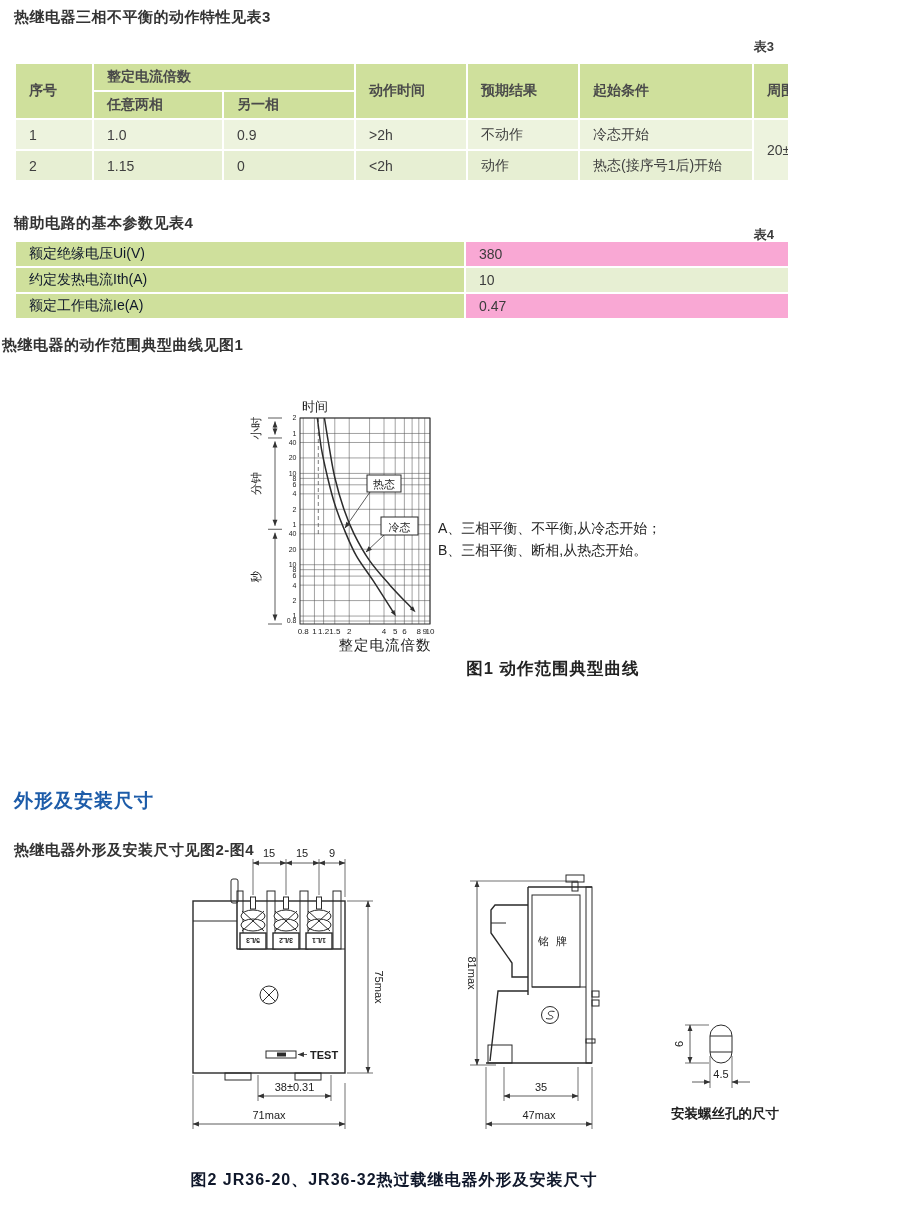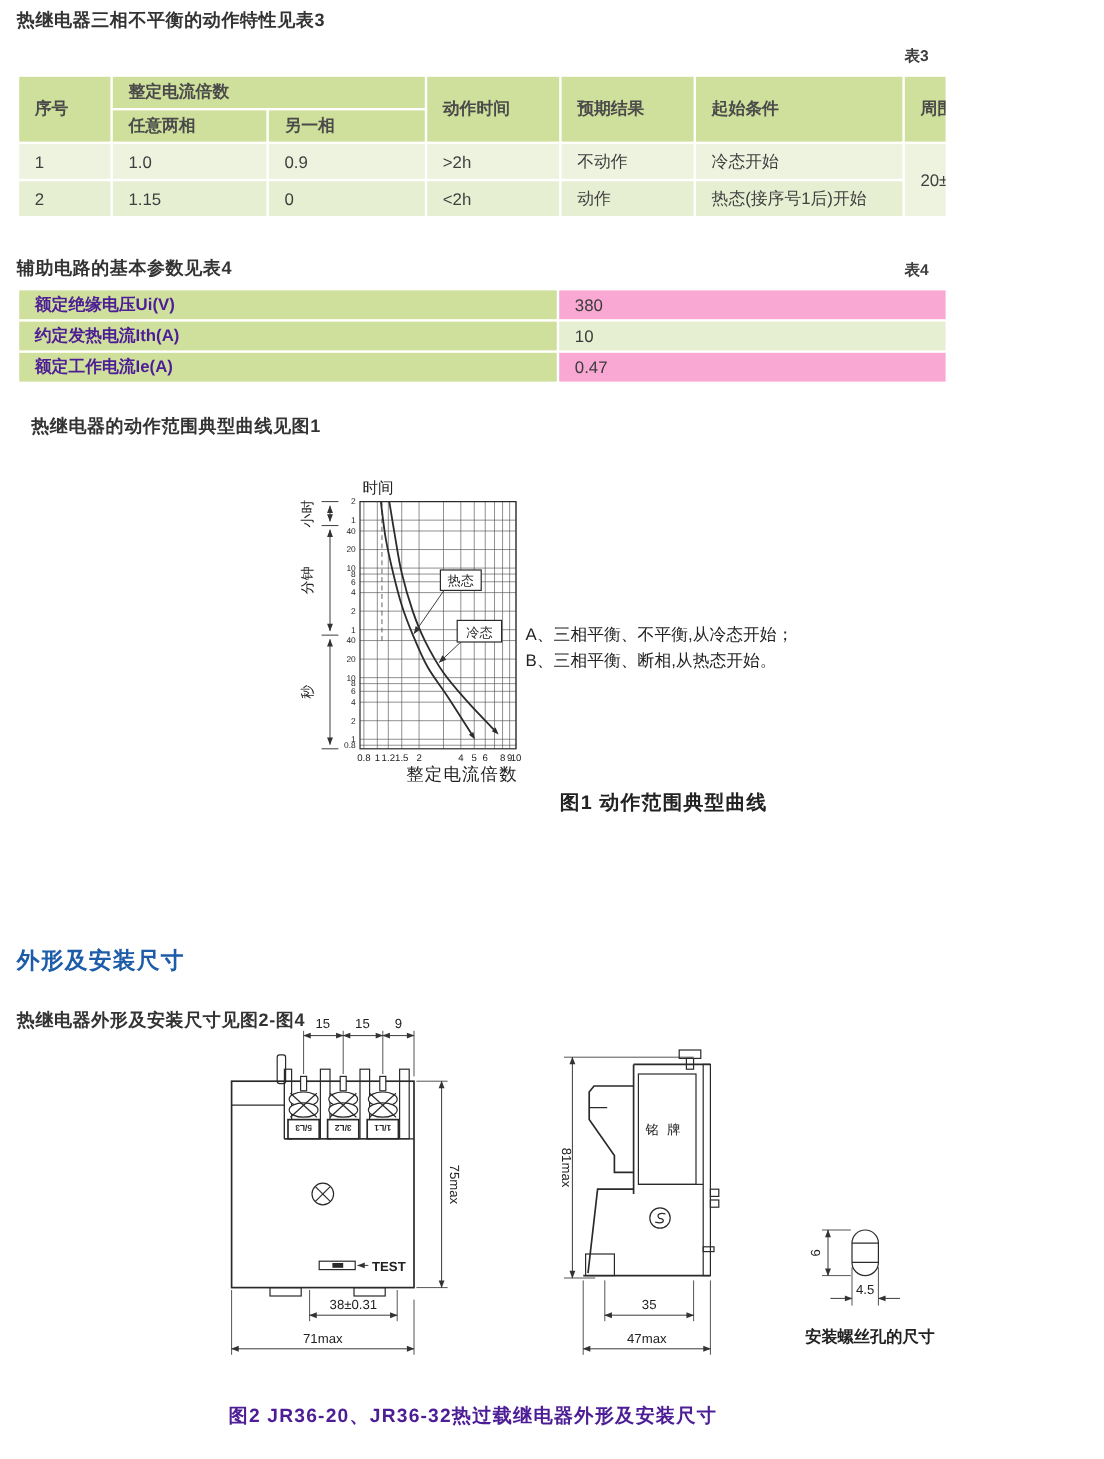--- a/index.html
+++ b/index.html
@@ -2,30 +2,30 @@
 <html><head>
 <meta charset="utf-8">
 <style>
   html,body{margin:0;padding:0;background:#fff;}
   #page{position:relative;width:788px;height:1216px;background:#ffffff;overflow:hidden;
         font-family:"Liberation Sans",sans-serif;color:#3c3c3c;}
   .abs{position:absolute;}
   .intro{font-size:15px;font-weight:600;color:#333;letter-spacing:.5px;}
   .tag{font-size:13px;font-weight:600;color:#3c3c3c;}
   .section-title{font-size:19px;font-weight:700;color:#1d5ca9;letter-spacing:1px;}
-  .caption{font-size:16px;font-weight:700;color:#4c1d95;letter-spacing:1px;text-align:center;width:100%;}
+  .caption{font-size:16px;font-weight:700;color:#0f172a;letter-spacing:1px;text-align:center;width:100%;}
   table{border-collapse:separate;border-spacing:2px;table-layout:fixed;}
   th,td{padding:2px 6px 2px 13px;text-align:left;vertical-align:middle;font-size:14px;}
   .t3 th{background:#cfe09c;font-weight:600;color:#4a4a4a;height:22px;}
   .t3 td{height:25px;color:#3f3f3f;}
   .t3 tr.r1 td{background:#edf3de;}
   .t3 tr.r2 td{background:#e7efd3;}
   .t3 td.merged{background:#eaf1d8;}
   .t4 td{height:20px;}
-  .t4 .lbl{background:#cfe09c;font-weight:700;color:#4c1d95;}
+  .t4 .lbl{background:#cfe09c;font-weight:400;color:#0f172a;}
   .t4 tr.r1 .val{background:#f9a8d4;}
   .t4 tr.r2 .val{background:#e7efd3;}
   svg text{font-family:"Liberation Sans",sans-serif;fill:#222;}
   .gl{stroke:#555;stroke-width:.55;}
   .dashed{stroke:#444;stroke-width:.7;stroke-dasharray:4 3;}
   .tx{font-size:8px;text-anchor:middle;}
   .ty{font-size:7px;text-anchor:end;}
   .unit{font-size:11.5px;}
   .dim{stroke:#333;stroke-width:.8;fill:none;}
   .ext{stroke:#333;stroke-width:.7;fill:none;}
@@ -93,21 +93,21 @@
       <td>1.15</td>
       <td>0</td>
       <td>&lt;2h</td>
       <td>动作</td>
       <td>热态(接序号1后)开始</td>
     </tr>
   </tbody>
     </table>
 
   <div class="abs intro" style="left:14px;top:214px;">辅助电路的基本参数见表4</div>
-  <div class="abs tag" style="right:14px;top:216px;">表4</div>
+  <div class="abs tag" style="right:14px;top:226px;">表4</div>
 
   <table class="t4 abs" style="left:14px;top:240px;width:892px;">
     <colgroup>
         <col style="width:448px">
         <col style="width:444px">
       </colgroup>
     <tbody>
         <tr class="r1">
       <td class="lbl">额定绝缘电压Ui(V)</td>
       <td class="val">380</td>
@@ -116,21 +116,21 @@
       <td class="lbl">约定发热电流Ith(A)</td>
       <td class="val">10</td>
     </tr>
     <tr class="r1">
       <td class="lbl">额定工作电流Ie(A)</td>
       <td class="val">0.47</td>
     </tr>
   </tbody>
     </table>
 
-  <div class="abs intro" style="left:26px;top:336px;margin-top:10px;">热继电器的动作范围典型曲线见图1</div>
+  <div class="abs intro" style="left:2px;top:336px;">热继电器的动作范围典型曲线见图1</div>
 
   <svg class="abs" style="left:180px;top:396px;" width="710" height="290">
     <g id="f1-grid">
         <line x1="123.23905111403448" y1="22" x2="123.23905111403448" y2="228" class="gl"></line>
         <line x1="134.43815136817926" y1="22" x2="134.43815136817926" y2="228" class="gl"></line>
         <line x1="143.58848253841384" y1="22" x2="143.58848253841384" y2="228" class="gl"></line>
         <line x1="154.78758279255865" y1="22" x2="154.78758279255865" y2="228" class="gl"></line>
         <line x1="169.22573416073791" y1="22" x2="169.22573416073791" y2="228" class="gl"></line>
         <line x1="189.5751655851173" y1="22" x2="189.5751655851173" y2="228" class="gl"></line>
         <line x1="204.01331695329657" y1="22" x2="204.01331695329657" y2="228" class="gl"></line>

